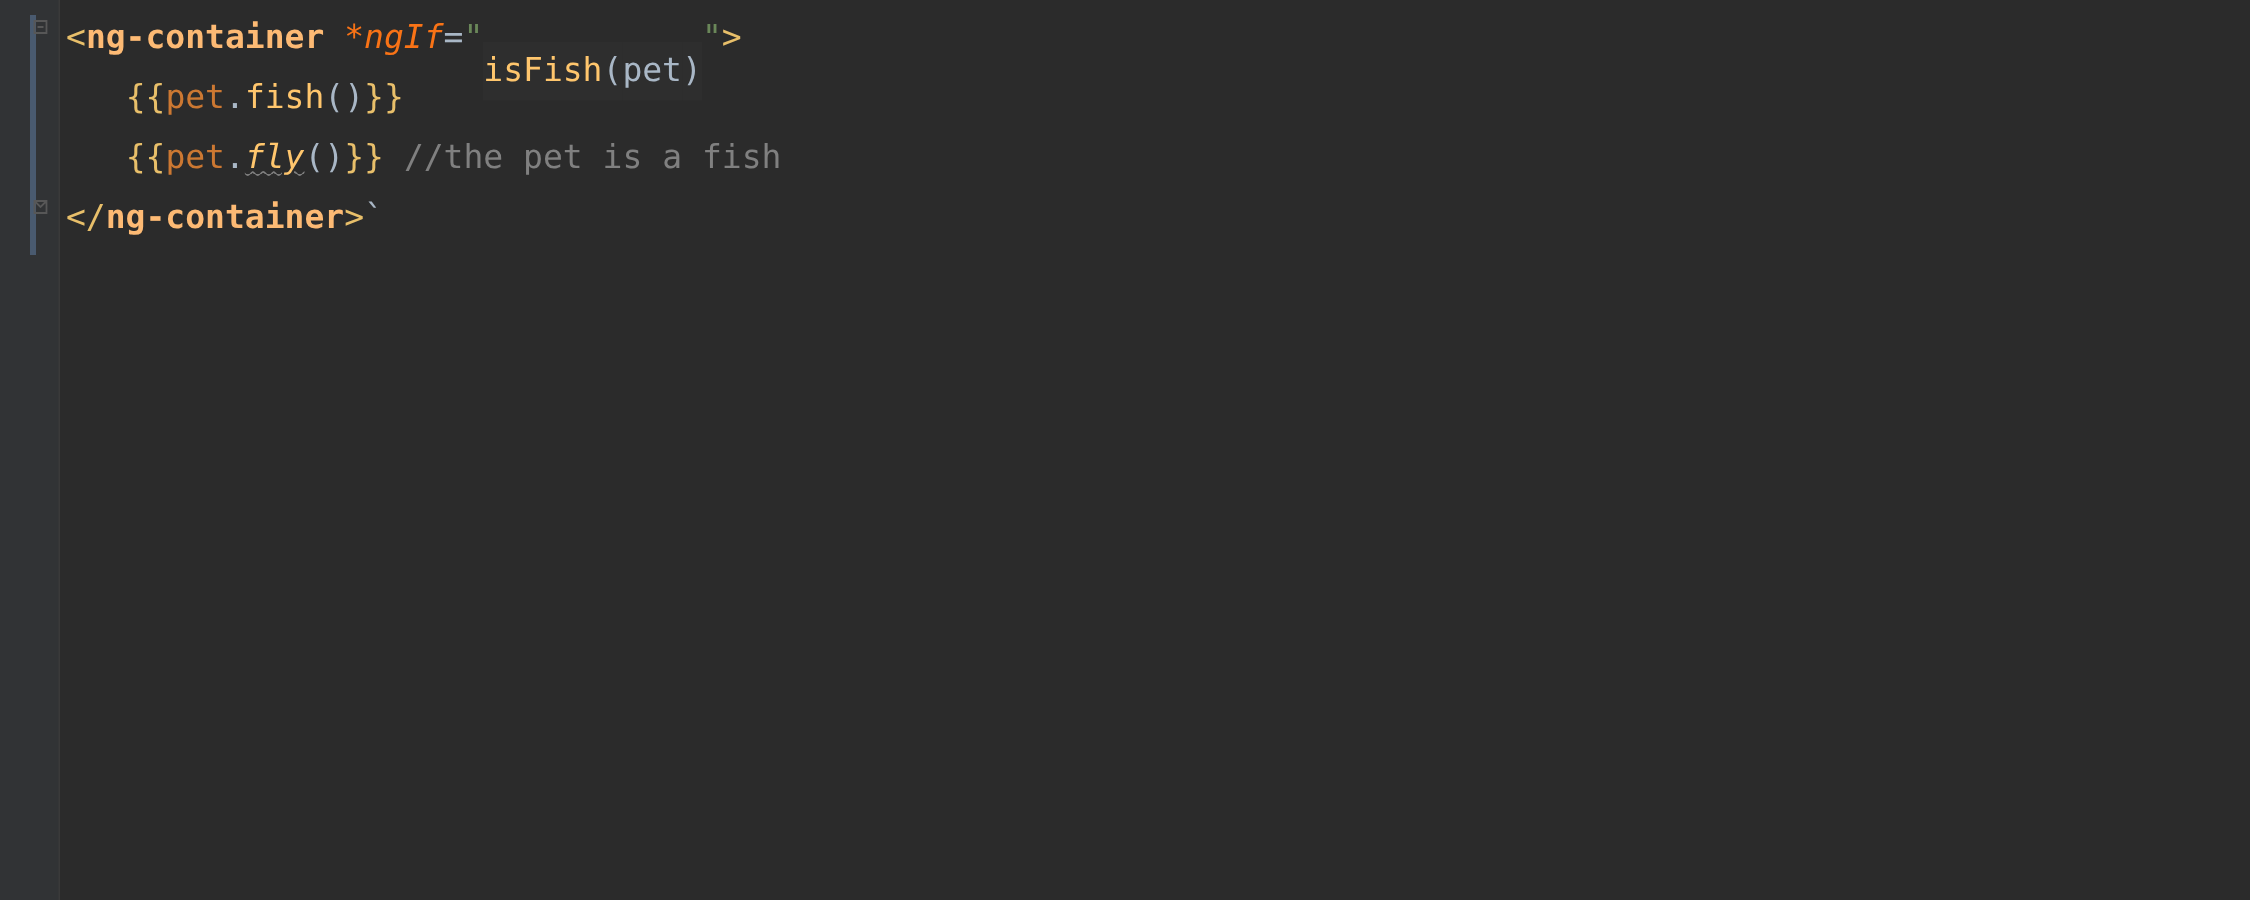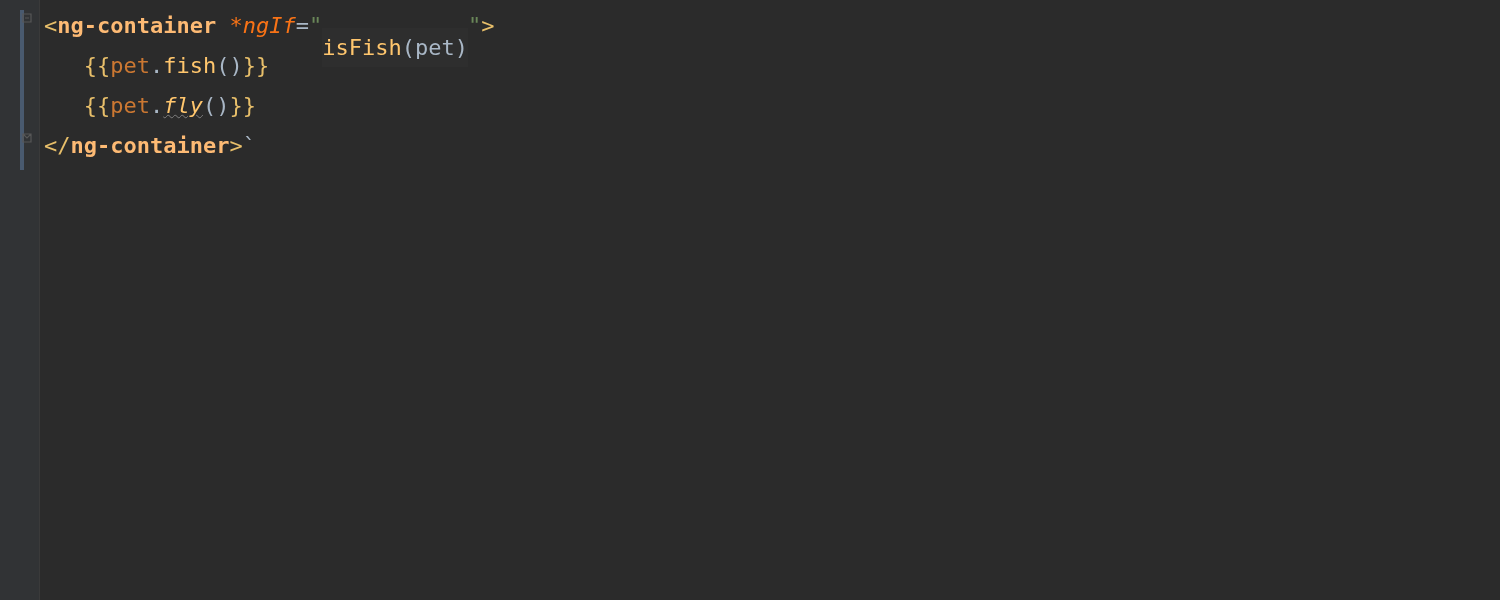--- a/index.html
+++ b/index.html
@@ -104,16 +104,16 @@
     </div>
     <div class="fold-icon fold-icon-4">
       <svg viewBox="0 0 12 12">
           <path d="M2 2 L10 2 L10 10 L2 10 Z M2 2 L6 6 L10 2" stroke="#575757" stroke-width="1.2" fill="none"></path>
         </svg>
     </div>
   </div>
   <div class="code-area">
     <div class="code-line"><span class="tag-bracket">&lt;</span><span class="tag-name">ng-container</span><span class="text-default"> </span><span class="attr-name">*ngIf</span><span class="attr-equal">=</span><span class="attr-quote">"</span><span class="fn-call attr-value">isFish</span><span class="attr-value">(</span><span class="attr-value">pet</span><span class="attr-value">)</span><span class="attr-quote">"</span><span class="tag-bracket">&gt;</span></div>
     <div class="code-line"><span class="text-default">   </span><span class="brace">{{</span><span class="identifier">pet</span><span class="dot">.</span><span class="method">fish</span><span class="paren">()</span><span class="brace">}}</span></div>
-    <div class="code-line"><span class="text-default">   </span><span class="brace">{{</span><span class="identifier">pet</span><span class="dot">.</span><span class="method wavy-underline">fly</span><span class="paren">()</span><span class="brace">}}</span><span class="text-default"> </span></div>
+    <div class="code-line"><span class="text-default">   </span><span class="brace">{{</span><span class="identifier">pet</span><span class="dot">.</span><span class="method wavy-underline">fly</span><span class="paren">()</span><span class="brace">}}</span><span class="text-default"> </span><span class="comment">//the pet is a fish</span></div>
     <div class="code-line"><span class="tag-bracket">&lt;/</span><span class="tag-name">ng-container</span><span class="tag-bracket">&gt;</span><span class="text-default">`</span></div>
   </div>
 </div>
 
 </body></html>

